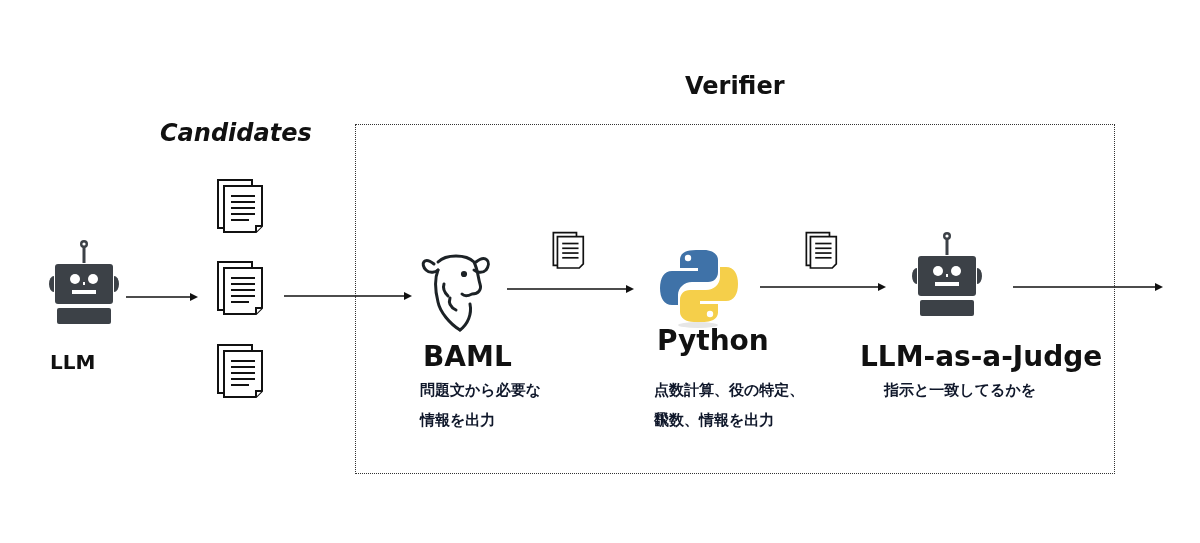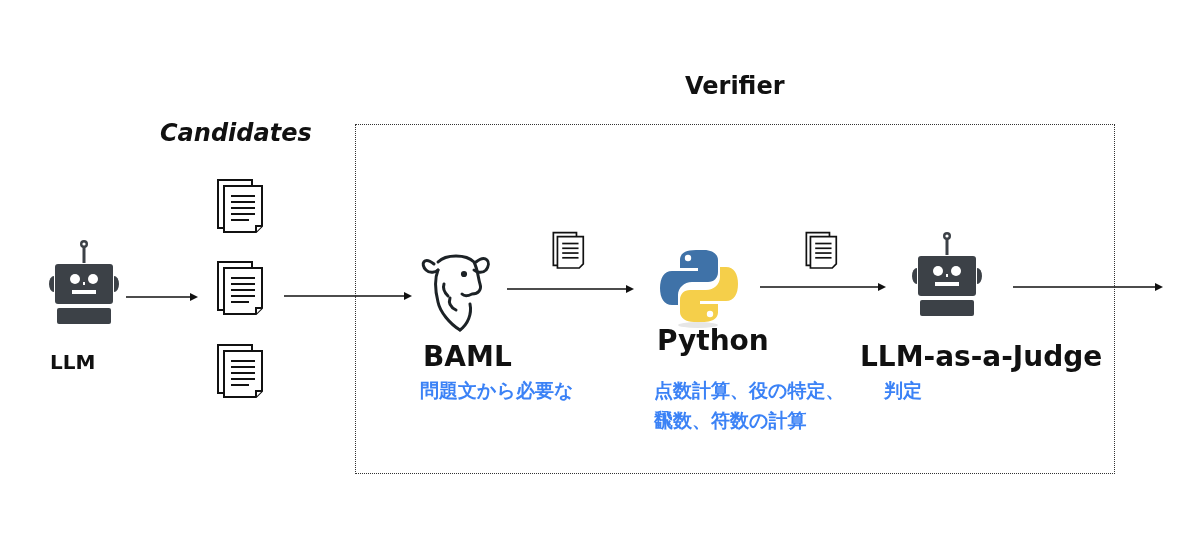--- a/index.html
+++ b/index.html
@@ -1,20 +1,20 @@
 <!DOCTYPE html>
 <html><head>
 <meta charset="utf-8">
 <style>
   html,body{margin:0;padding:0;background:#fff;}
   body{width:1200px;height:543px;position:relative;overflow:hidden;font-family:"DejaVu Sans",sans-serif;color:#111;}
   .abs{position:absolute;}
   .title{font-weight:bold;font-size:24px;}
   .label{font-weight:bold;font-size:28px;}
-  .desc{font-size:19px;font-weight:bold;line-height:30px;color:#3b82f6;}
+  .desc{font-size:15px;font-weight:bold;line-height:30px;color:#0f172a;}
   #verifier-box{left:355px;top:124px;width:760px;height:350px;border:1.5px dotted #333;box-sizing:border-box;}
   svg{position:absolute;overflow:visible;}
 </style>
 </head>
 <body>
 
 <div class="abs title" style="left:685px;top:72px;">Verifier</div>
 <div class="abs" id="verifier-box"></div>
 
 <div class="abs title" style="left:160px;top:119px;font-style:italic;">Candidates</div>
@@ -130,44 +130,45 @@
     <path d="M18 20 C14 30 16 44 18 52 C20 62 30 74 40 80"></path>
     <path d="M40 80 C48 74 52 64 50 54"></path>
     <path d="M24 34 C22 40 26 44 28 46"></path>
       <path d="M30 48 C28 54 32 58 36 60"></path>
     <circle cx="44" cy="24" r="1.6" fill="#1c2226"></circle>
   </g>
 </svg>
 <div class="abs label" style="left:423px;top:340px;">BAML</div>
 <div class="abs desc" style="left:420px;top:375px;">
   <div>問題文から必要な</div>
+  <div>情報を出力</div>
 </div>
 
 <svg style="left:660px;top:248px" width="78" height="82" viewBox="0 0 78 82">
   <ellipse cx="38" cy="77" rx="20" ry="3" fill="#e6e6e6"></ellipse>
   <path d="M36 2 C22 2 20 8 20 12 V20 H38 V23 H12 C4 23 0 30 0 40 C0 50 4 57 12 57 H18 V47 C18 40 24 34 32 34 H48 C54 34 58 30 58 24 V12 C58 6 52 2 44 2 z" fill="#3f72a8"></path>
   <circle cx="28" cy="10" r="3.2" fill="#fff"></circle>
   <path d="M42 74 C56 74 58 68 58 64 V56 H40 V53 H66 C74 53 78 46 78 36 C78 26 74 19 66 19 H60 V29 C60 36 54 42 46 42 H30 C24 42 20 46 20 52 V64 C20 70 26 74 34 74 z" fill="#f5cf4a"></path>
   <circle cx="50" cy="66" r="3.2" fill="#fff"></circle>
 </svg>
 <div class="abs label" style="left:657px;top:324px;">Python</div>
 <div class="abs desc" style="left:654px;top:375px;">
   <div>点数計算、役の特定、</div>
-  <div>飜数、符数の計算</div>
+  <div>飜数、情報を出力</div>
 </div>
 
 <svg style="left:905px;top:230px" width="80" height="86" viewBox="0 0 80 86">
   <circle cx="42" cy="6" r="4" fill="#3c4147"></circle>
     <circle cx="42" cy="6" r="1.6" fill="#fff"></circle>
   <rect x="40.5" y="9" width="3" height="16" fill="#3c4147"></rect>
   <rect x="13" y="26" width="58" height="40" rx="3" fill="#3c4147"></rect>
   <path d="M12 38 a5 8 0 0 0 0 16 z" fill="#3c4147"></path>
     <path d="M72 38 a5 8 0 0 1 0 16 z" fill="#3c4147"></path>
   <circle cx="33" cy="41" r="5" fill="#fff"></circle>
     <circle cx="51" cy="41" r="5" fill="#fff"></circle>
   <rect x="41" y="44" width="2" height="3" fill="#fff"></rect>
   <rect x="30" y="52" width="24" height="4" fill="#fff"></rect>
   <rect x="15" y="70" width="54" height="16" rx="2" fill="#3c4147"></rect>
 </svg>
 <div class="abs label" style="left:860px;top:340px;">LLM-as-a-Judge</div>
 <div class="abs desc" style="left:884px;top:375px;">
-  <div>判定</div>
+  <div>指示と一致してるかを</div>
 </div>
 
 </body></html>

